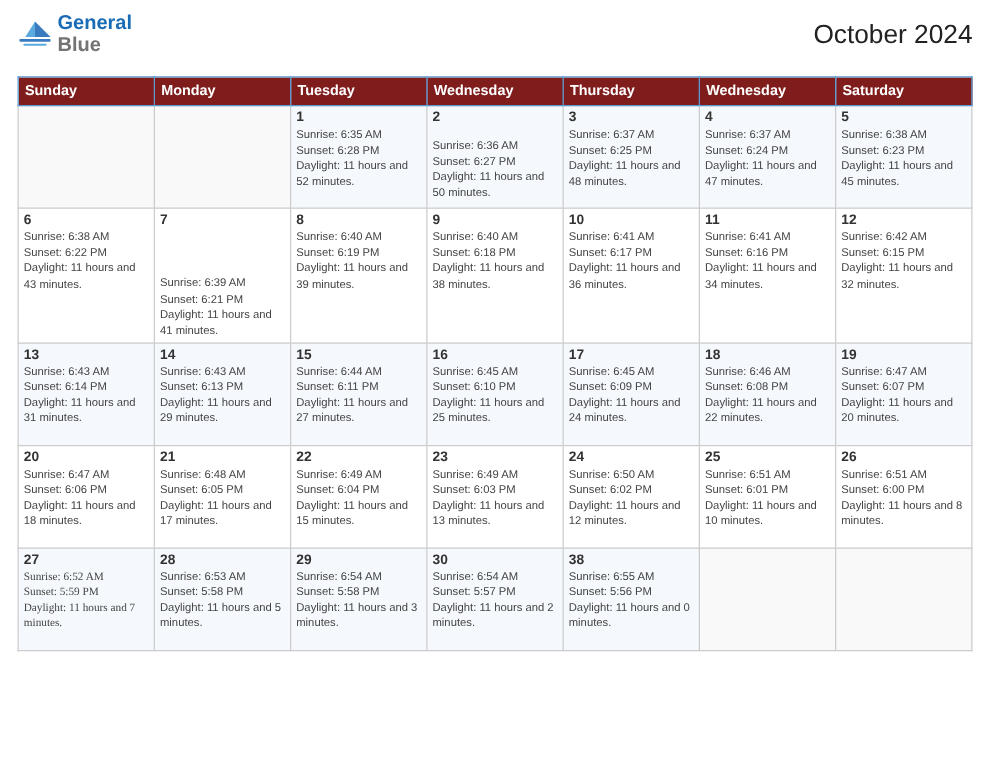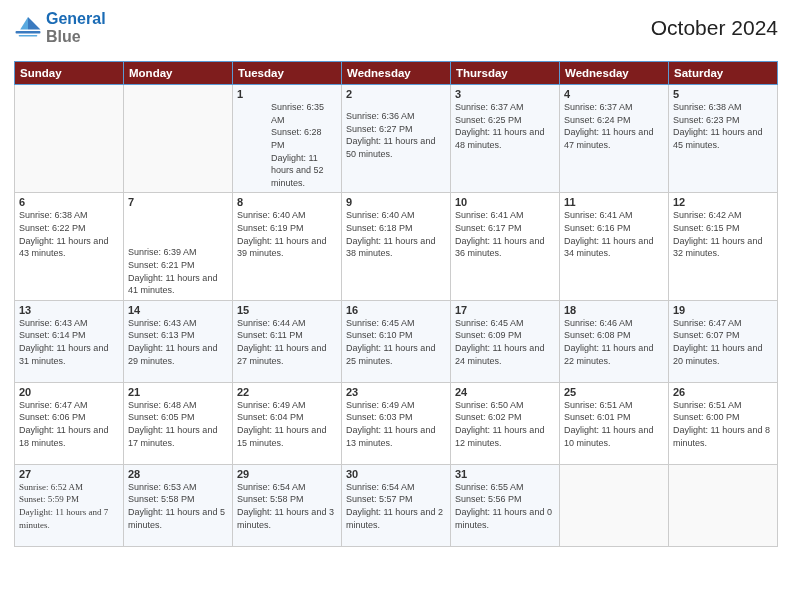--- a/index.html
+++ b/index.html
@@ -132,21 +132,21 @@
         <th>Wednesday</th>
         <th>Saturday</th>
       </tr>
     </thead>
     <tbody id="calendar-body">
     <tr>
           <td class="empty-cell"></td>
           <td class="empty-cell"></td>
           <td>
             <span class="day-number">1</span>
-            <div class="day-info" style="white-space: pre-line; margin-left: 34px;">Sunrise: 6:35 AM
+            <div class="day-info" style="white-space: pre-line;">Sunrise: 6:35 AM
 Sunset: 6:28 PM
 Daylight: 11 hours and 52 minutes.</div>
           </td>
           <td>
             <span class="day-number">2</span>
             <div class="day-info" style="white-space: pre-line; margin-top: 10px;">Sunrise: 6:36 AM
 Sunset: 6:27 PM
 Daylight: 11 hours and 50 minutes.</div>
           </td>
           <td>
@@ -319,21 +319,21 @@
 Sunset: 5:58 PM
 Daylight: 11 hours and 3 minutes.</div>
           </td>
           <td>
             <span class="day-number">30</span>
             <div class="day-info" style="white-space: pre-line;">Sunrise: 6:54 AM
 Sunset: 5:57 PM
 Daylight: 11 hours and 2 minutes.</div>
           </td>
           <td>
-            <span class="day-number">31</span>
+            <span class="day-number">38</span>
             <div class="day-info" style="white-space: pre-line;">Sunrise: 6:55 AM
 Sunset: 5:56 PM
 Daylight: 11 hours and 0 minutes.</div>
           </td>
           <td class="empty-cell"></td>
           <td class="empty-cell"></td>
         </tr>
       </tbody>
   </table>
 </div>

